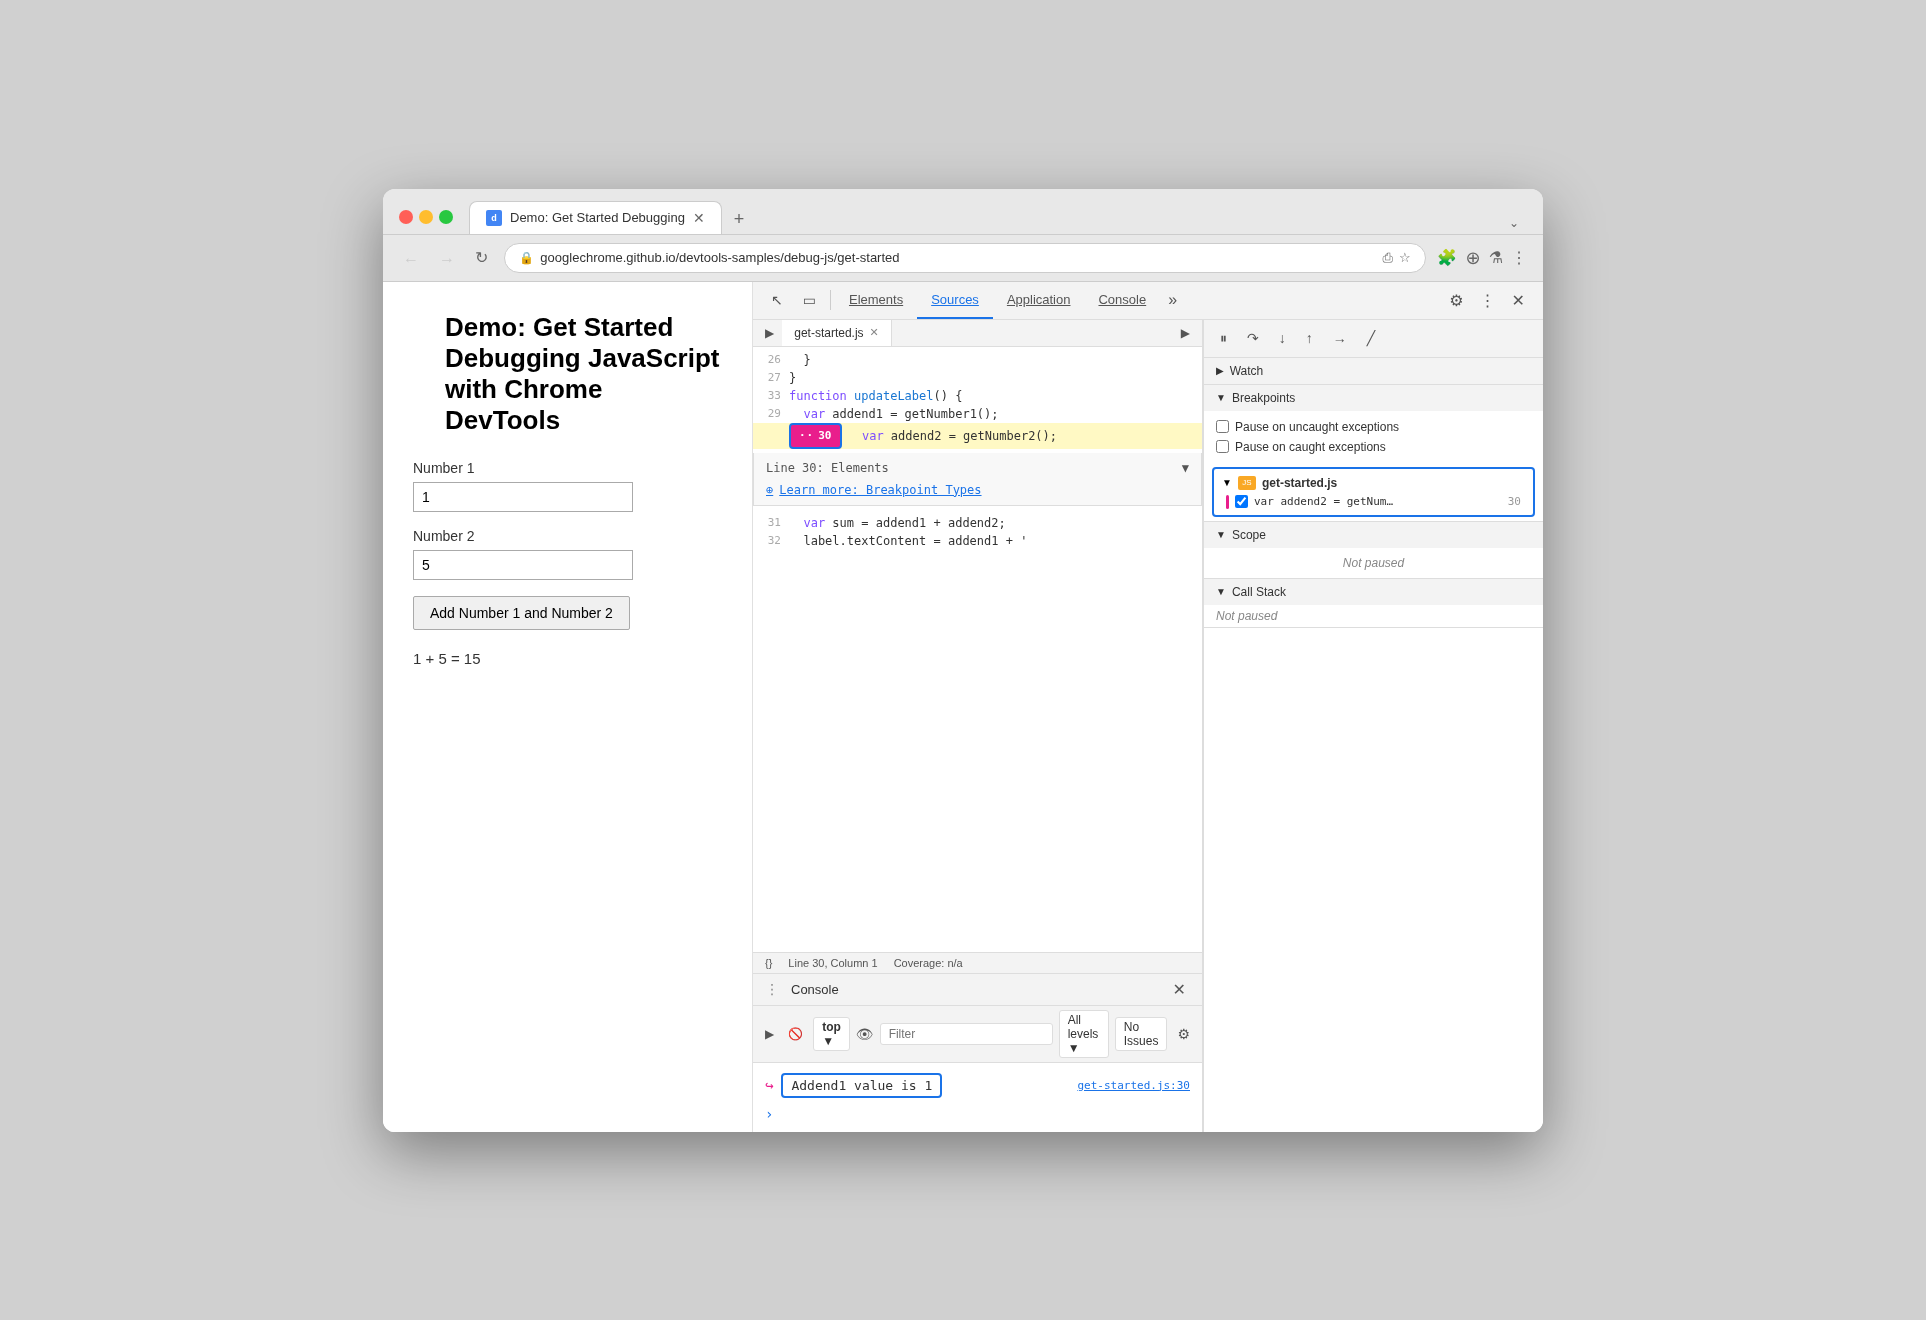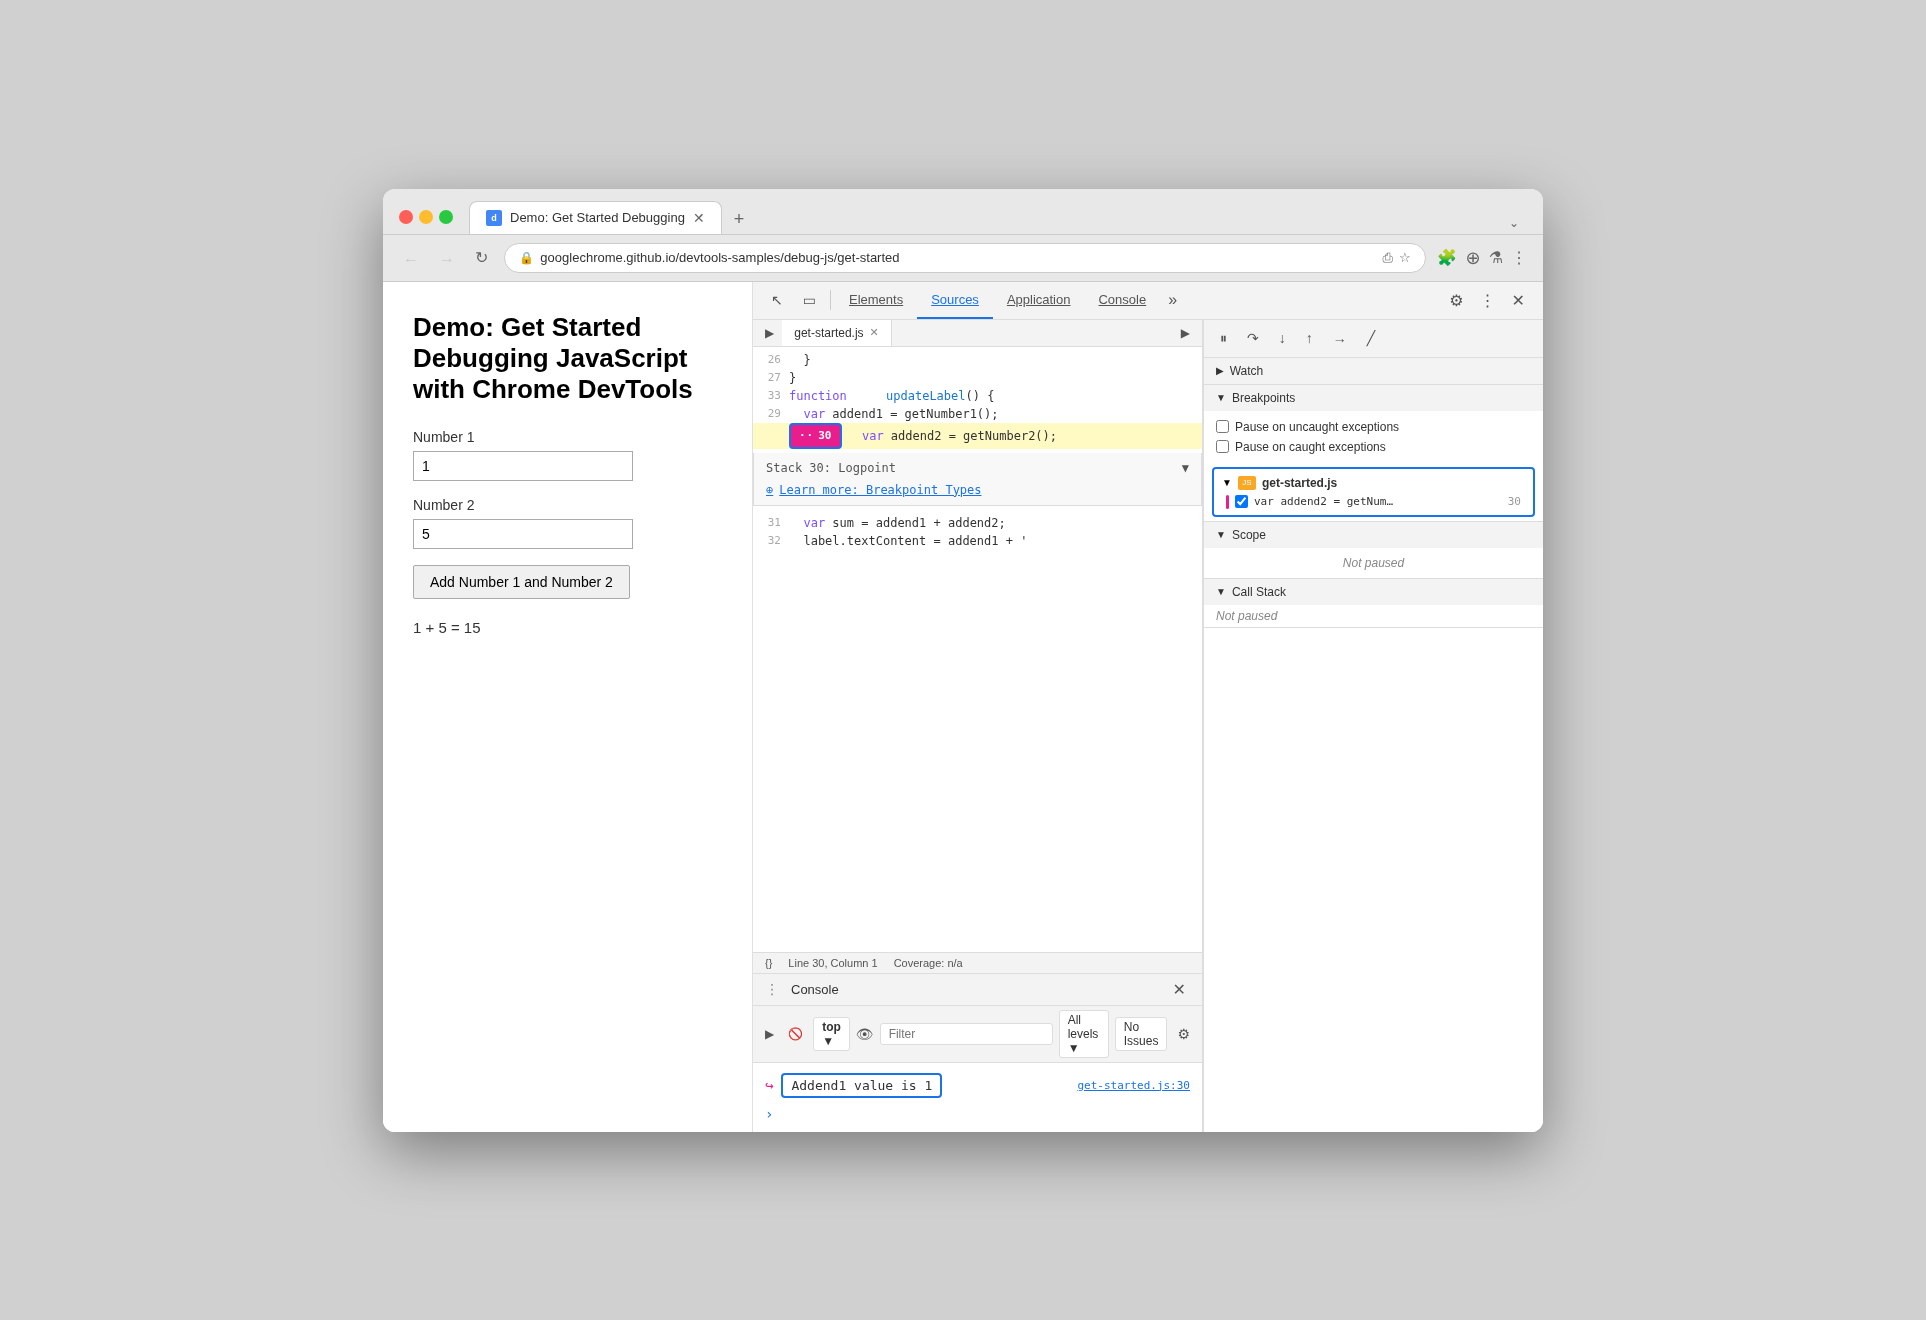--- a/index.html
+++ b/index.html
@@ -138,20 +138,21 @@
       padding: 30px 30px;
       border-right: 1px solid #e0e0e0;
       background: #fff;
     }
     .page-title {
       font-size: 26px;
       font-weight: 900;
       line-height: 1.2;
       color: #000;
       margin-bottom: 24px;
+      margin-left: 32px;
     }
     .form-label {
       font-size: 14px;
       color: #333;
       margin-bottom: 6px;
       display: block;
     }
     .form-input {
       display: block;
       width: 220px;
@@ -286,21 +287,21 @@
       font-size: 11px;
       user-select: none;
       flex-shrink: 0;
     }
     .line-content {
       flex: 1;
       white-space: pre;
       color: #333;
     }
     .kw { color: #7c4dff; }
-    .fn { color: #1976d2; margin-left: 32px; }
+    .fn { color: #1976d2; }
     
     .breakpoint-line {
       background: #fff9e6;
       position: relative;
     }
     .breakpoint-marker {
       position: absolute;
       left: 0;
       background: #e91e8c;
       color: #fff;
@@ -718,21 +719,21 @@
                 <div class="breakpoint-marker blue-outline" style="position:relative; left:0; margin-right:6px; padding: 2px 8px; display:inline-flex; align-items:center; gap:4px; border:2px solid #1a73e8;">
                   <span class="bp-dots">··</span>
                   <span>30</span>
                 </div>
                 <span class="line-content">  <span class="kw">var</span> addend2 = getNumber2();</span>
               </div>
             </div>
 
             <div class="logpoint-popup">
               <div class="logpoint-header">
-                <span>Stack 30:  Logpoint</span>
+                <span>Line 30:  Elements</span>
                 <span>▼</span>
               </div>
               <div class="logpoint-link">
                 <span style="color:#1a73e8;">⊕</span>
                 <span>Learn more: Breakpoint Types</span>
               </div>
             </div>
 
             <div class="code-lines-bottom">
               <div class="code-line">

